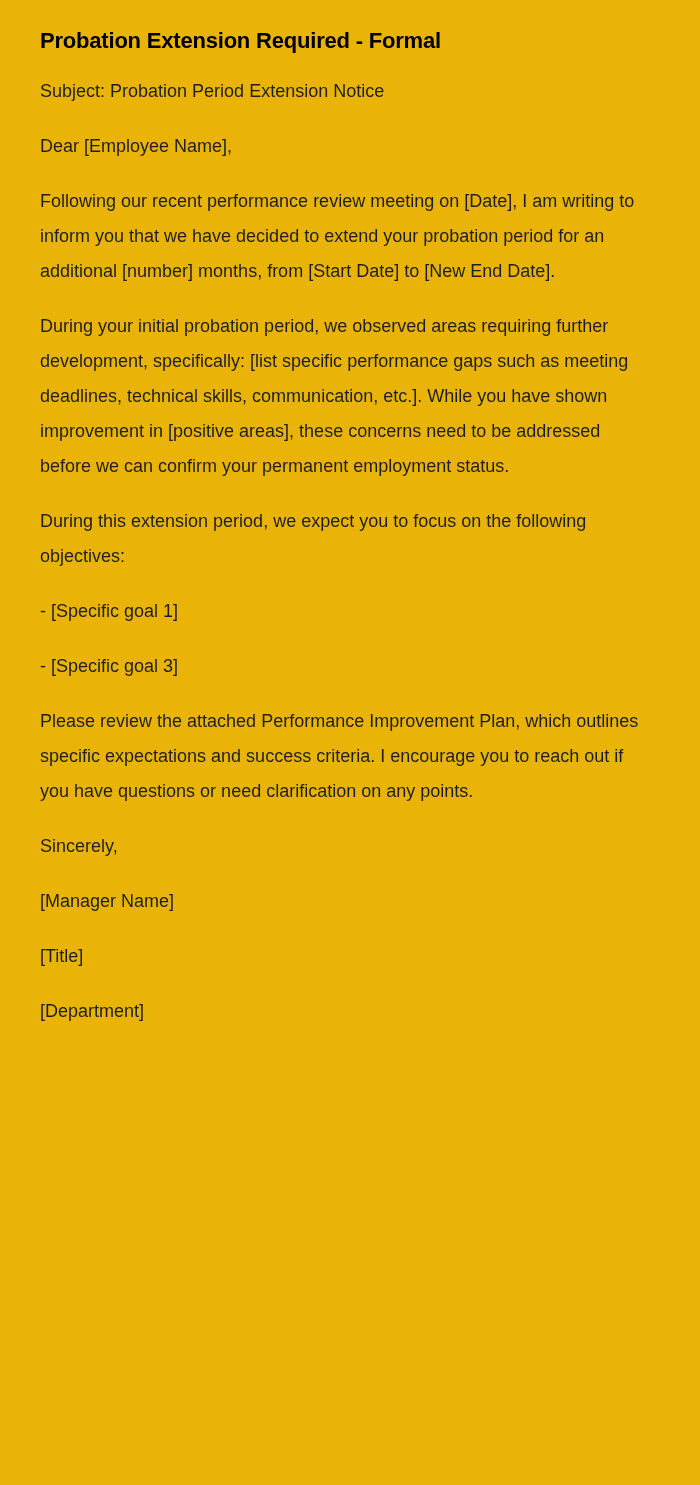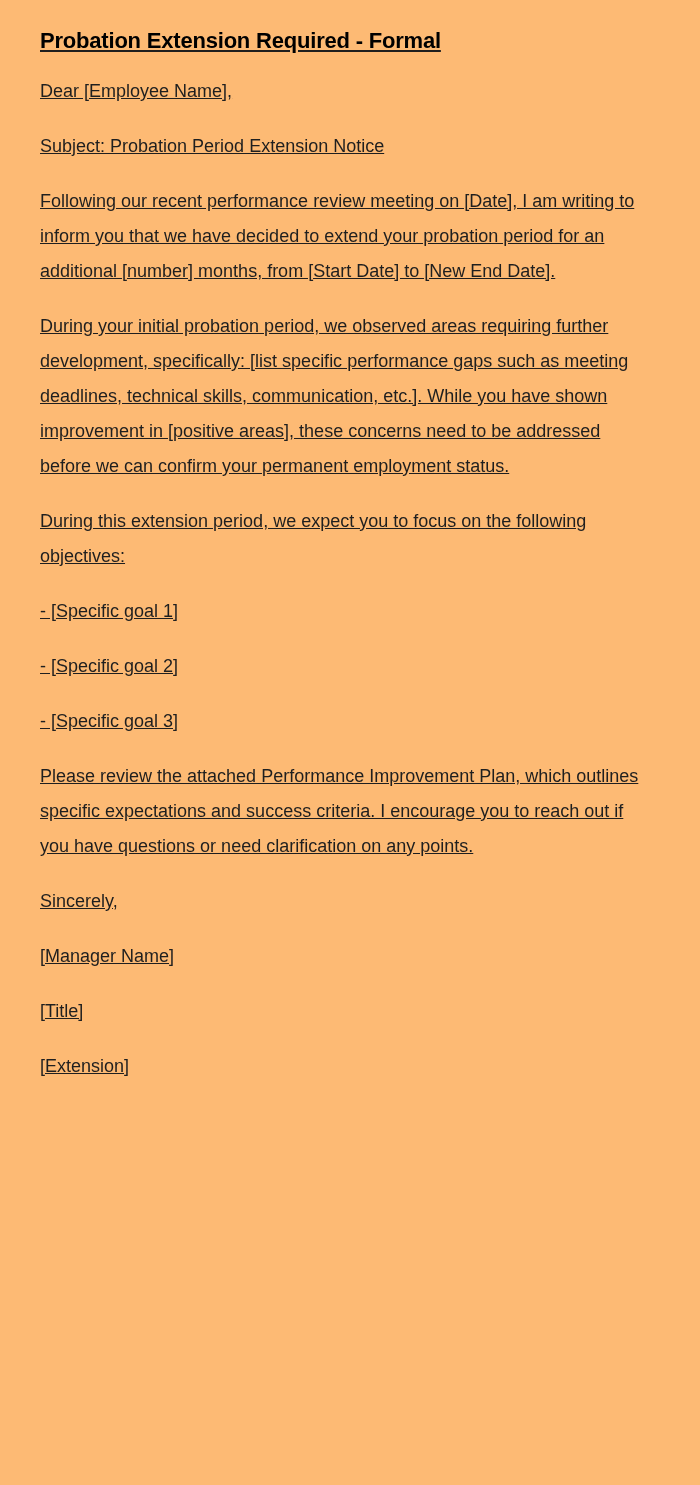--- a/index.html
+++ b/index.html
@@ -4,25 +4,24 @@
 <style>
   html, body {
     margin: 0;
     padding: 0;
     background: #ffffff;
   }
   .page {
     width: 700px;
     min-height: 1485px;
     box-sizing: border-box;
-    background: #fdba74;
+    background: #eab308;
     padding: 27px 50px 60px 40px;
     font-family: "Liberation Sans", sans-serif;
     color: #1f1f1f;
-    text-decoration: underline;
   }
   .page-title {
     font-size: 22px;
     line-height: 27px;
     font-weight: 700;
     color: #000000;
     margin: 0 0 12px 0;
     letter-spacing: -0.2px;
   }
   .para {
@@ -32,40 +31,39 @@
     max-width: 608px;
     font-weight: 400;
   }
 </style>
 </head>
 <body>
 
 <div class="page">
   <h1 class="page-title">Probation Extension Required - Formal</h1>
 
+  <p class="para">Subject: Probation Period Extension Notice</p>
+
   <p class="para">Dear [Employee Name],</p>
-
-  <p class="para">Subject: Probation Period Extension Notice</p>
 
   <p class="para">Following our recent performance review meeting on [Date], I am writing to inform you that we have decided to extend your probation period for an additional [number] months, from [Start Date] to [New End Date].</p>
 
   <p class="para">During your initial probation period, we observed areas requiring further development, specifically: [list specific performance gaps such as meeting deadlines, technical skills, communication, etc.]. While you have shown improvement in [positive areas], these concerns need to be addressed before we can confirm your permanent employment status.</p>
 
   <p class="para">During this extension period, we expect you to focus on the following objectives:</p>
 
   <p class="para">- [Specific goal 1]</p>
 
-  <p class="para">- [Specific goal 2]</p>
 
   <p class="para">- [Specific goal 3]</p>
 
 
   <p class="para">Please review the attached Performance Improvement Plan, which outlines specific expectations and success criteria. I encourage you to reach out if you have questions or need clarification on any points.</p>
 
 
   <p class="para">Sincerely,</p>
 
   <p class="para">[Manager Name]</p>
 
   <p class="para">[Title]</p>
 
-  <p class="para">[Extension]</p>
+  <p class="para">[Department]</p>
 </div>
 
 </body></html>

